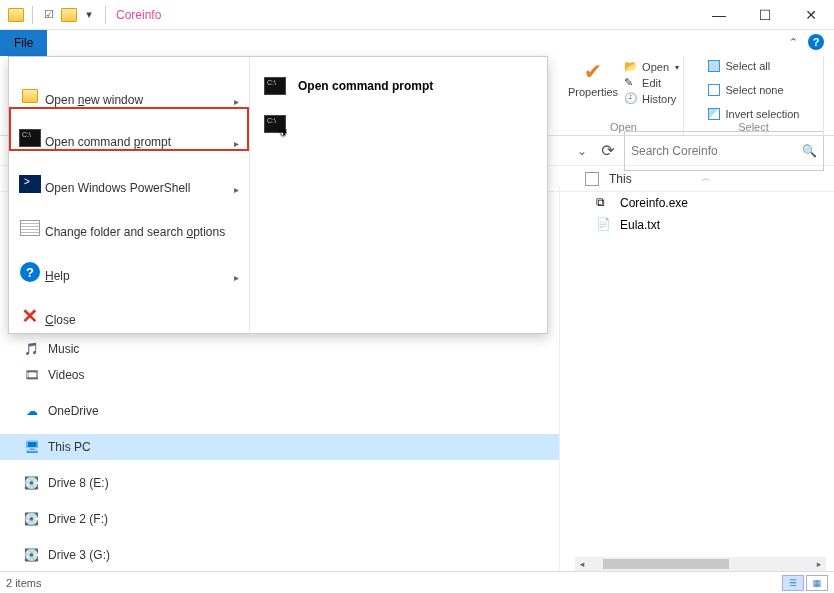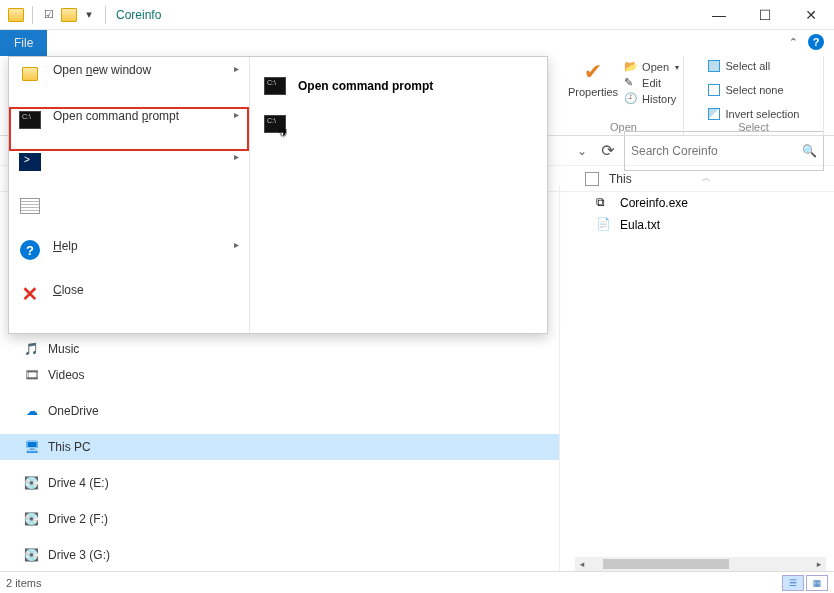--- a/index.html
+++ b/index.html
@@ -3,26 +3,26 @@
 <meta charset="utf-8">
 <style>
 * { margin: 0; padding: 0; box-sizing: border-box; font-family: "Segoe UI", Tahoma, sans-serif; }
 body { background: #fff; width: 834px; height: 593px; overflow: hidden; position: relative; }
 
 .titlebar { height: 30px; display: flex; align-items: center; padding-left: 8px; background: #fff; border-bottom: 1px solid #e5e5e5; }
 .tb-icons { display: flex; gap: 4px; align-items: center; }
 .folder-ico { width: 16px; height: 14px; background: linear-gradient(#ffe9a6,#f7c94b); border: 1px solid #d9a400; border-radius: 1px; }
 .qat-item { width: 16px; height: 16px; display: flex; align-items: center; justify-content: center; font-size: 11px; color: #444; }
 .divider { width: 1px; height: 18px; background: #ccc; margin: 0 4px; }
-.title-txt { margin-left: 6px; font-size: 12px; color: #0f766e; }
+.title-txt { margin-left: 6px; font-size: 12px; color: #ec4899; }
 .win-ctrls { margin-left: auto; display: flex; }
 .win-btn { width: 46px; height: 30px; display: flex; align-items: center; justify-content: center; font-size: 14px; color: #333; }
 
 .ribbon-tabs { height: 26px; display: flex; align-items: stretch; background: #fff; position: relative; }
-.file-tab { background: #1979ca; color: #e5e5e5; font-size: 12px; padding: 0 14px; display: flex; align-items: center; }
+.file-tab { background: #1979ca; color: #000000; font-size: 12px; padding: 0 14px; display: flex; align-items: center; }
 .ribbon-help { position: absolute; right: 10px; top: 4px; display:flex; gap:10px; align-items:center; }
 .help-ico { width:16px; height:16px; border-radius:50%; background:#0078d7; color:#fff; font-size:11px; font-weight:bold; display:flex; align-items:center; justify-content:center; }
 .chev-up { font-size: 11px; color: #555; }
 
 .ribbon-body { height: 80px; border-bottom: 1px solid #ddd; display: flex; justify-content: flex-end; position: relative; padding-right: 10px; }
 .ribbon-group { border-right: 1px solid #e5e5e5; padding: 4px 8px 2px 8px; display: flex; flex-direction: column; align-items: center; font-size: 11px; color: #666; }
 .rg-open { width: 120px; }
 .rg-open-inner { display: flex; gap: 6px; }
 .big-btn { display: flex; flex-direction: column; align-items: center; font-size: 11px; color: #444; gap: 2px; }
 .check-ico { width: 28px; height: 24px; color: #e67e22; display:flex; align-items:center; justify-content:center; font-size:22px;}
@@ -55,21 +55,21 @@
 .file-ico { width:16px; height:16px; }
 
 .statusbar { position:absolute; bottom:0; left:0; right:0; height:22px; border-top:1px solid #ddd; display:flex; align-items:center; font-size:11px; color:#555; padding:0 6px; }
 .view-toggles { margin-left:auto; display:flex; gap:2px; }
 .vt { width:22px; height:16px; border:1px solid #aad; display:flex; align-items:center; justify-content:center; font-size:9px; color:#3a7abd; }
 .vt.active { background:#cce4ff; }
 
 
 .file-menu { position:absolute; top:56px; left:8px; width:540px; background:#fff; border:1px solid #ccc; box-shadow:0 4px 12px rgba(0,0,0,.2); display:flex; z-index:10; }
 .fm-left { width:240px; padding:6px 0; }
-.fm-item { height:44px; display:flex; align-items:flex-start; gap:12px; padding:0 10px; font-size:12px; color:#333; position:relative; }
+.fm-item { height:44px; display:flex; align-items:flex-end; gap:4px; padding:0 10px; font-size:12px; color:#333; position:relative; }
 .fm-item .arrow { margin-left:auto; font-size:10px; color:#666; }
 .fm-item.highlighted { border:2px solid #d32; padding:0 8px; }
 .fm-icon { width:22px; height:22px; display:flex; align-items:center; justify-content:center; }
 .cmd-ico-bg { width:22px; height:18px; background:#111; border:1px solid #444; position:relative; }
 .cmd-ico-bg::after { content:"C:\\"; color:#ccc; font-size:7px; position:absolute; top:1px; left:2px; }
 .ps-ico { width:22px; height:18px; background:#012456; position:relative;}
 .ps-ico::after { content:">"; color:#fff; font-size:10px; position:absolute; top:1px; left:5px;}
 .opts-ico { width:20px; height:16px; border:1px solid #999; background:repeating-linear-gradient(#fff,#fff 2px,#bbb 2px,#bbb 3px); }
 .help-round { width:20px;height:20px;border-radius:50%;background:#0078d7;color:#fff;display:flex;align-items:center;justify-content:center;font-size:13px;font-weight:bold;}
 .close-x { color:#d32; font-size:20px; font-weight:bold;}
@@ -186,21 +186,21 @@
         <span>OneDrive</span>
       </div>
     <div style="height:10px"></div>
     <div class="nav-item selected">
         <span class="nav-ico" style="color:#0078d7">🖥</span>
         <span>This PC</span>
       </div>
     <div style="height:10px"></div>
     <div class="nav-item">
         <span class="nav-ico">💽</span>
-        <span>Drive 4 (E:)</span>
+        <span>Drive 8 (E:)</span>
       </div>
     <div style="height:10px"></div>
     <div class="nav-item">
         <span class="nav-ico">💽</span>
         <span>Drive 2 (F:)</span>
       </div>
     <div style="height:10px"></div>
     <div class="nav-item">
         <span class="nav-ico">💽</span>
         <span>Drive 3 (G:)</span>
@@ -247,26 +247,28 @@
       <div class="fm-icon">
           <div class="cmd-ico-bg"></div>
         </div>
       <span><span>Open command </span><span class="underline-char">p</span><span>rompt</span></span>
       <span class="arrow">▸</span>
     </div>
     <div class="fm-item">
       <div class="fm-icon">
           <div class="ps-ico"></div>
         </div>
+      <span>Open Windows PowerShell</span>
       <span class="arrow">▸</span>
     </div>
     <div class="fm-item">
       <div class="fm-icon">
           <div class="opts-ico"></div>
         </div>
+      <span><span>Change folder and search </span><span class="underline-char">o</span><span>ptions</span></span>
     </div>
     <div class="fm-item">
       <div class="fm-icon">
           <div class="help-round">?</div>
         </div>
       <span><span class="underline-char">H</span><span>elp</span></span>
       <span class="arrow">▸</span>
     </div>
     <div class="fm-item">
       <div class="fm-icon">

